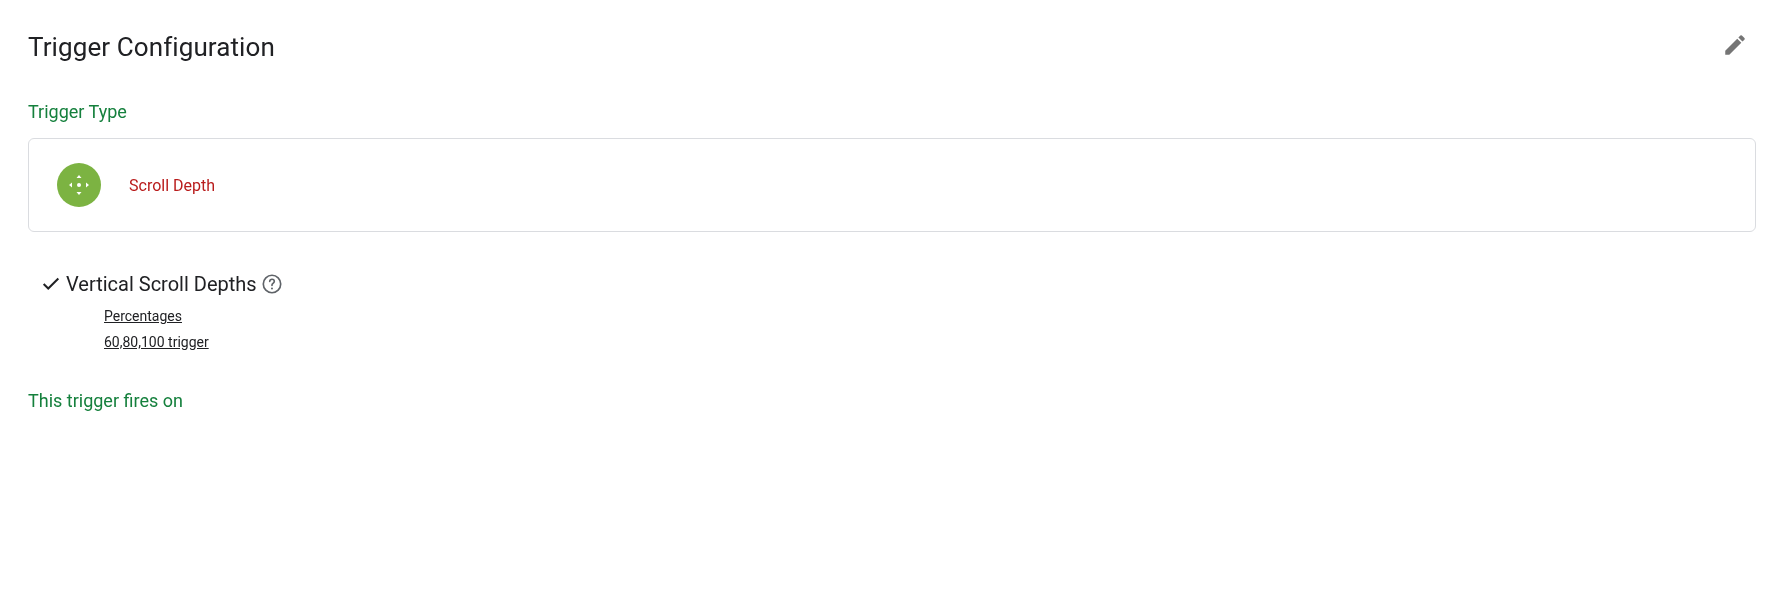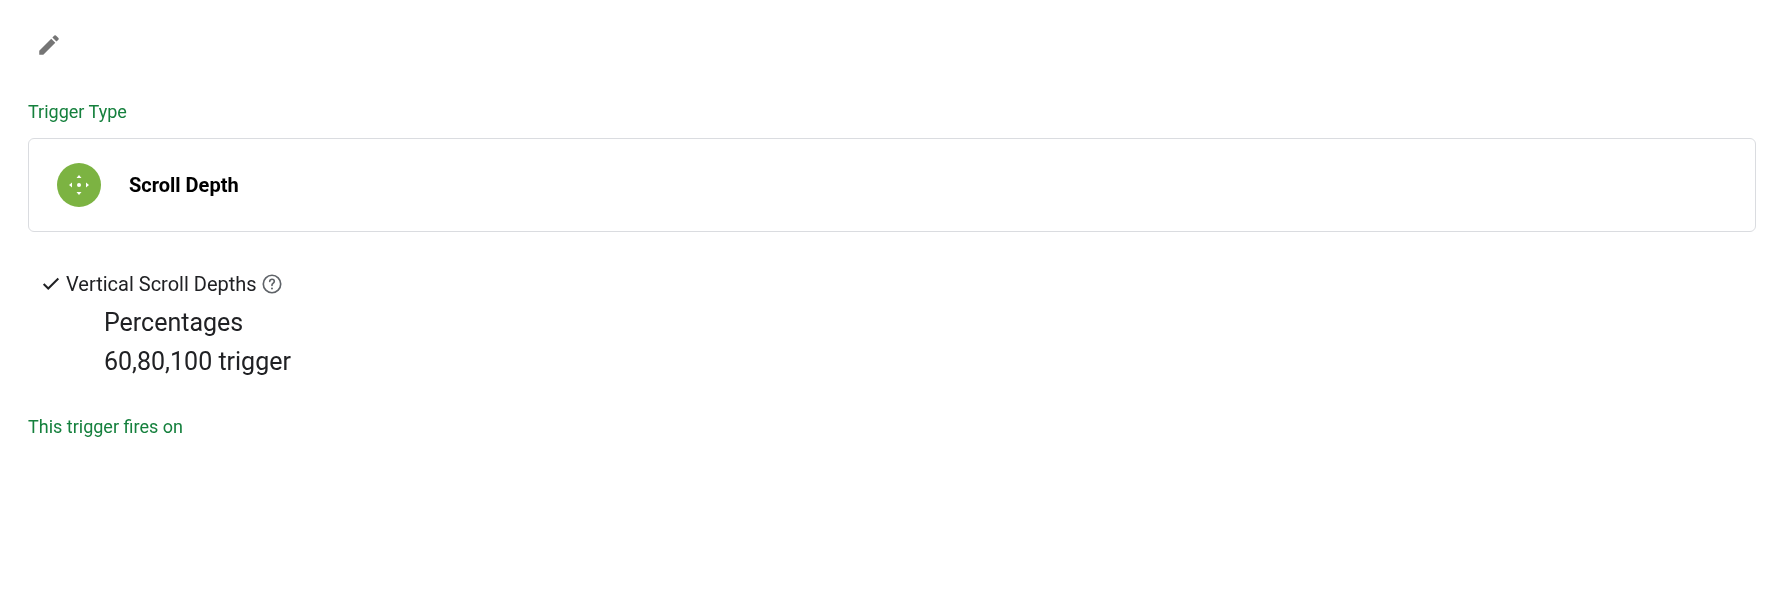--- a/index.html
+++ b/index.html
@@ -66,23 +66,23 @@
       align-items: center;
       justify-content: center;
       flex-shrink: 0;
     }
     .icon-circle svg {
       width: 24px;
       height: 24px;
       fill: #ffffff;
     }
     .trigger-name {
-      font-size: 20px;
-      font-weight: 700;
-      color: #000000;
+      font-size: 16px;
+      font-weight: 400;
+      color: #b91c1c;
     }
     .detail-row {
       display: flex;
       align-items: center;
       gap: 4px;
       padding-left: 12px;
       margin-bottom: 12px;
     }
     .check-icon {
       width: 22px;
@@ -108,37 +108,39 @@
       align-items: center;
       justify-content: center;
       cursor: pointer;
     }
     .help-icon svg {
       width: 22px;
       height: 22px;
     }
     .sub-detail {
       padding-left: 76px;
-      font-size: 25px;
+      font-size: 14px;
       color: #202124;
       margin-bottom: 10px;
+      text-decoration: underline;
     }
     .section-gap {
       margin-top: 40px;
     }
     .fires-value {
       font-size: 20px;
       color: #202124;
       margin-top: 6px;
     }
   </style>
 </head>
 <body>
 
 <div class="header-row">
+  <h1 class="section-title">Trigger Configuration</h1>
   <button class="edit-button">
     <span>
       <svg viewBox="0 0 24 24">
           <path d="M3 17.25V21h3.75L17.81 9.94l-3.75-3.75L3 17.25zM20.71 7.04a1.003 1.003 0 0 0 0-1.42l-2.34-2.34a1.003 1.003 0 0 0-1.42 0l-1.83 1.83 3.75 3.75 1.84-1.82z"></path>
         </svg>
     </span>
   </button>
 </div>
 
 <span class="field-label">Trigger Type</span>

